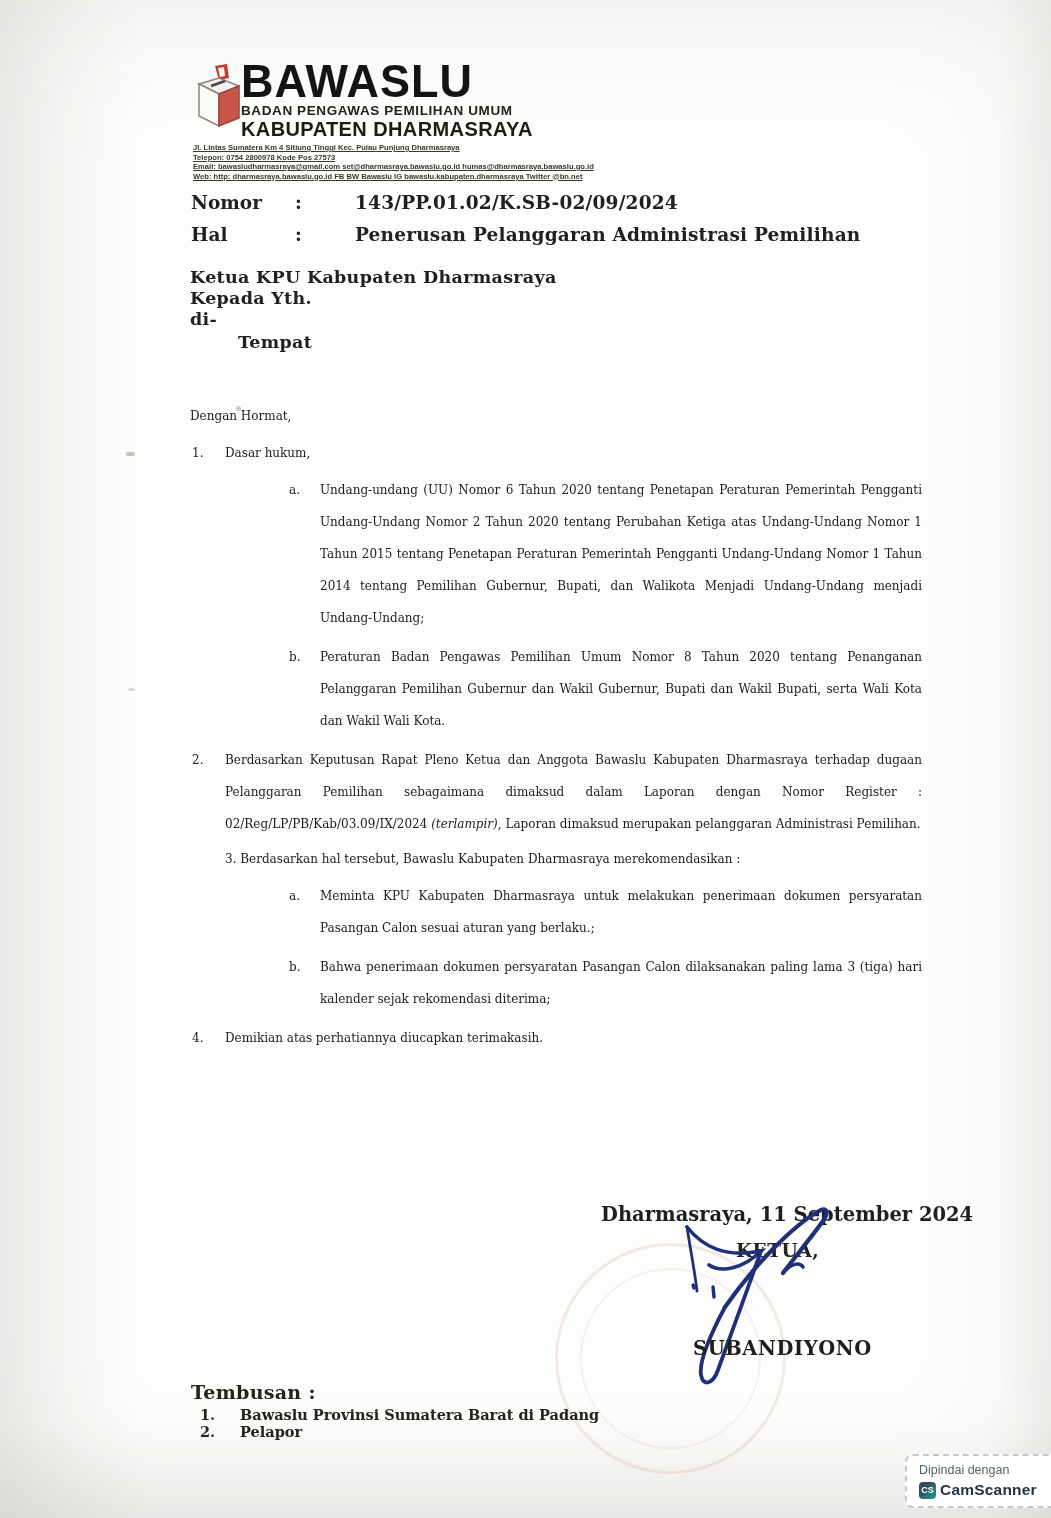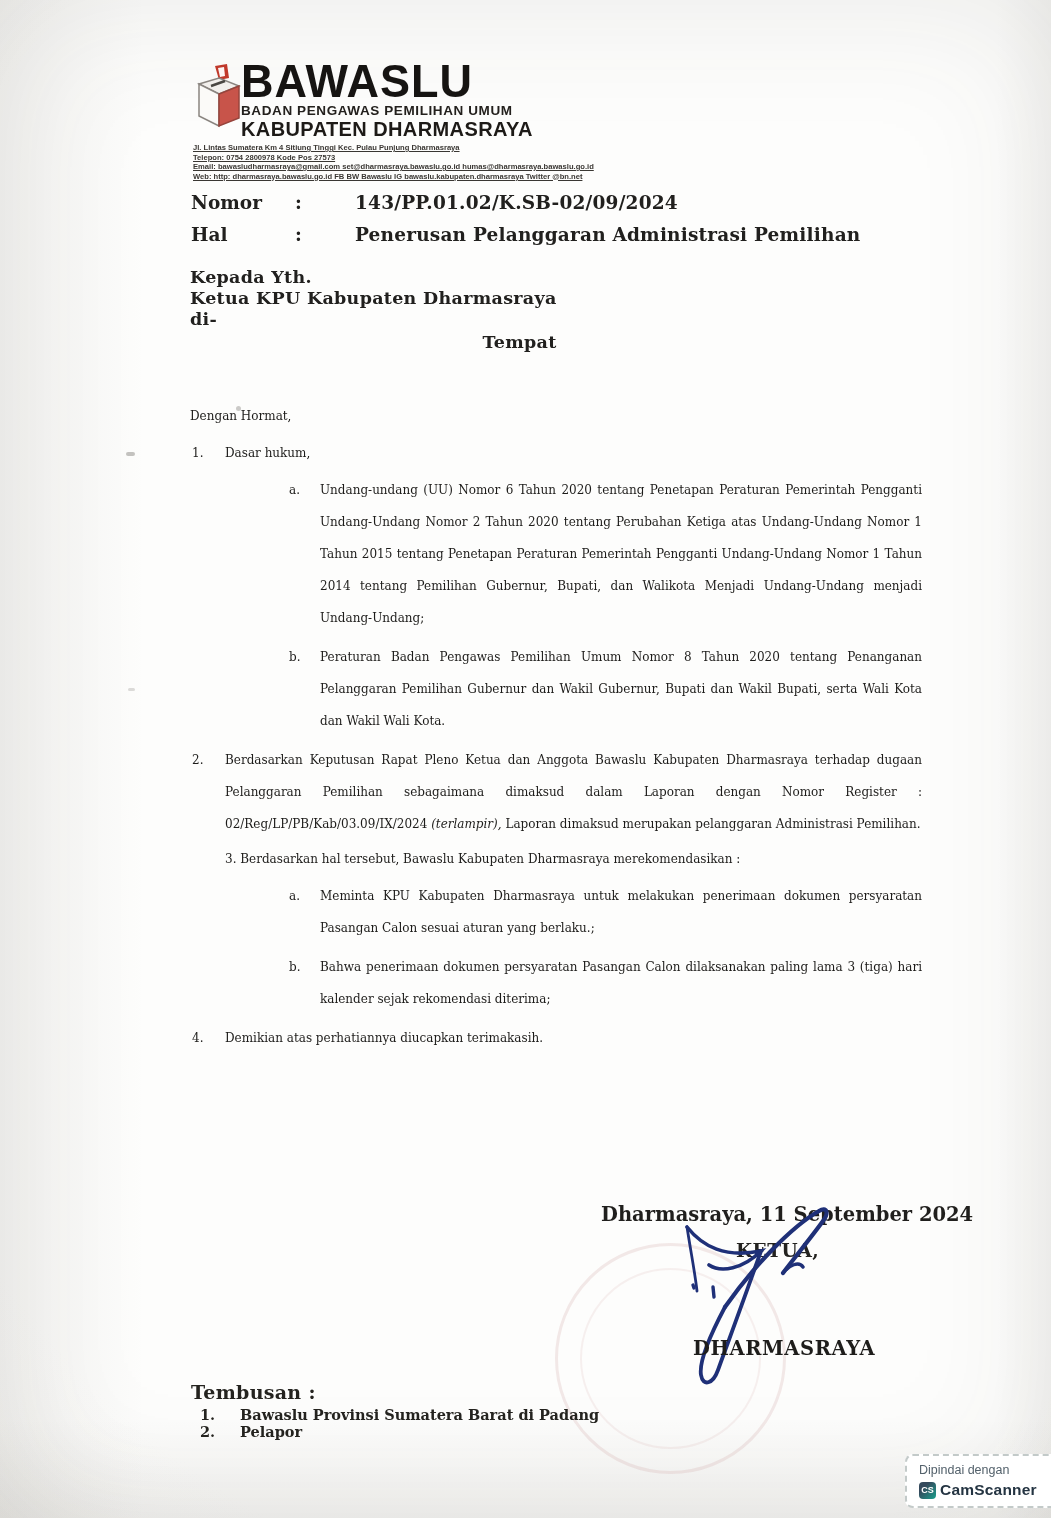--- a/index.html
+++ b/index.html
@@ -50,21 +50,21 @@
   .meta{position:absolute;left:191px;top:192px;width:740px;font-size:18.5px;
     color:#21201e;font-weight:700;}
   .meta-row{display:flex;margin-bottom:11px;gap:32px;}
   .meta-label{width:72px;}
   .meta-colon{width:28px;}
   .meta-value{letter-spacing:.2px;text-align:center;}
 
   
   .recipient{position:absolute;left:190px;top:267px;font-size:17.5px;line-height:21px;
     color:#21201e;font-weight:700;letter-spacing:.3px;}
-  .recipient .indent{padding-left:48px;line-height:24px;text-align:right;}
+  .recipient .indent{padding-left:48px;line-height:24px;}
 
   
   .body-block{position:absolute;left:190px;top:400px;width:732px;color:#1d1c1a;
     font-size:12px;line-height:32px;}
   .salutation{margin:0 0 5px 0;}
   .item{position:relative;padding-left:35px;margin:0 0 3px 0;}
   .item > .num{position:absolute;left:2px;top:0;}
   .just{text-align:justify;text-align-last:left;}
   .sub{position:relative;padding-left:31px;margin:5px 0 7px 64px;}
   .sub > .letter{position:absolute;left:0;top:0;}
@@ -146,22 +146,22 @@
       <span class="meta-value">143/PP.01.02/K.SB-02/09/2024</span>
     </div>
     <div class="meta-row">
       <span class="meta-label">Hal</span>
       <span class="meta-colon">:</span>
       <span class="meta-value">Penerusan Pelanggaran Administrasi Pemilihan</span>
     </div>
   </div>
 
   <div class="recipient">
+    <div>Ketua KPU Kabupaten Dharmasraya</div>
     <div>Kepada Yth.</div>
-    <div>Ketua KPU Kabupaten Dharmasraya</div>
     <div>di-</div>
     <div class="indent">Tempat</div>
   </div>
 
   <div class="body-block">
     <p class="salutation">Dengan Hormat,</p>
 
     <div class="item">
       <span class="num">1.</span>
       <span>Dasar hukum,</span>
@@ -218,21 +218,21 @@
 
       <path d="M208 78 C 214 70, 224 66, 228 72" stroke-width="3.4"></path>
 
       <path d="M112 32 C 116 58, 120 78, 122 96" stroke-width="2.8"></path>
 
       <path d="M138 92 L 139 102" stroke-width="3.4"></path>
       <path d="M118 90 L 119 93" stroke-width="3.4"></path>
     </g>
   </svg>
 
-  <div class="closing-name">DHARMASRAYA</div>
+  <div class="closing-name">SUBANDIYONO</div>
 
   <div class="tembusan">
     <div class="tembusan-label">Tembusan :</div>
     <div class="tembusan-row">
       <span class="tembusan-num">1.</span>
       <span>Bawaslu Provinsi Sumatera Barat di Padang</span>
     </div>
     <div class="tembusan-row">
       <span class="tembusan-num">2.</span>
       <span>Pelapor</span>

